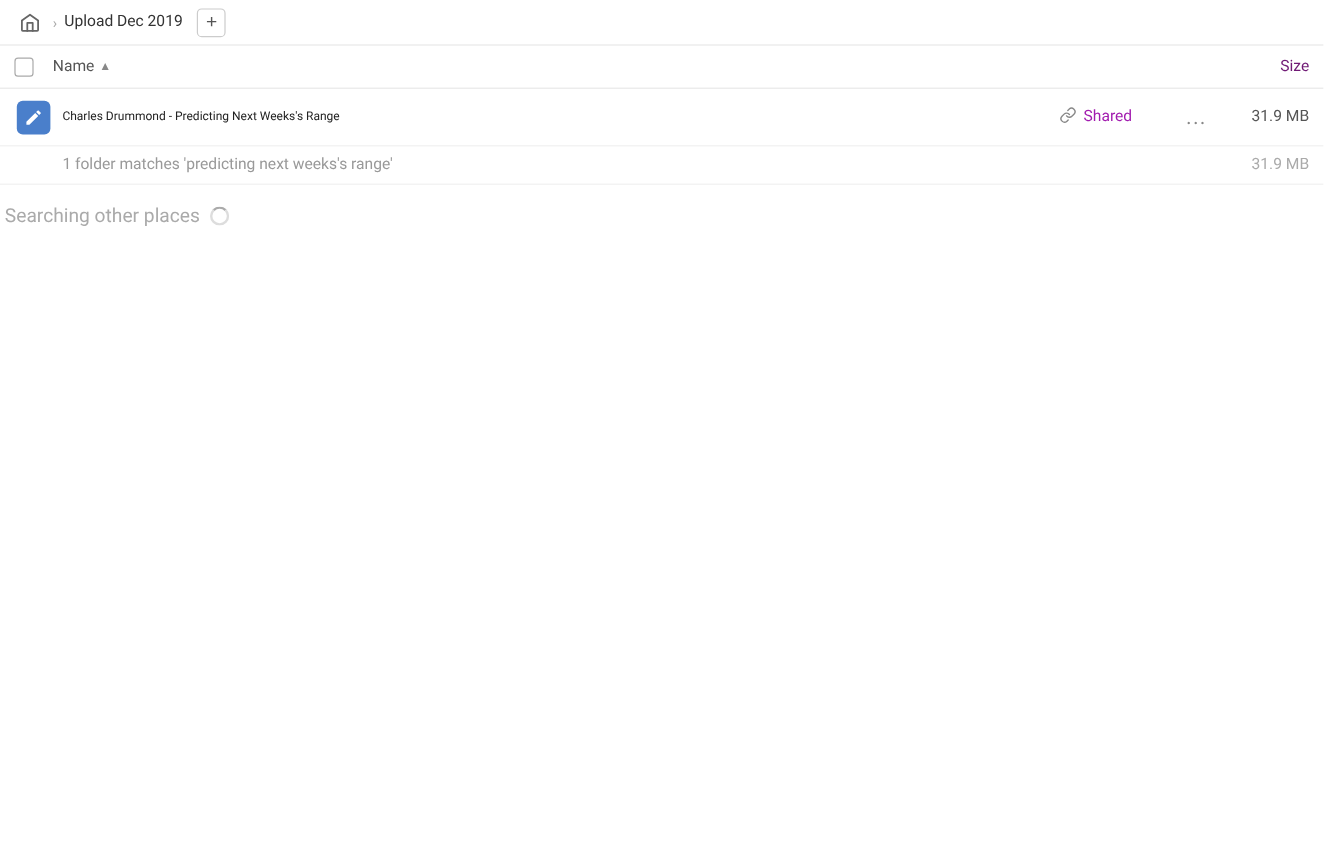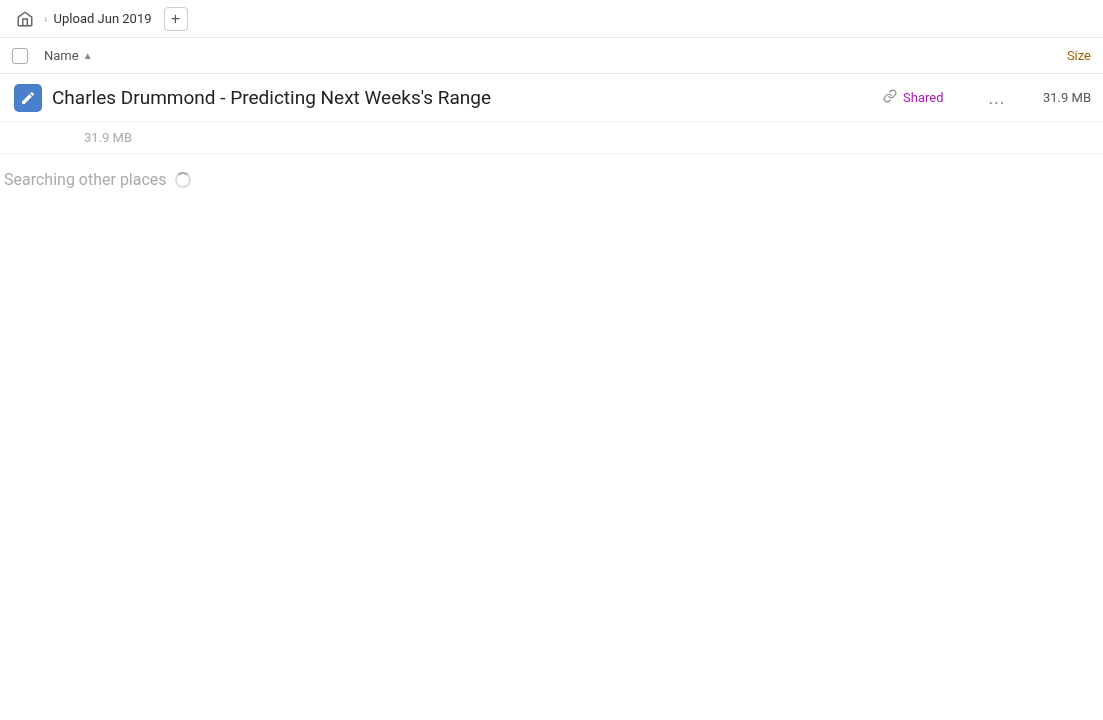--- a/index.html
+++ b/index.html
@@ -99,21 +99,21 @@
       cursor: pointer;
     }
 
     .sort-arrow {
       font-size: 10px;
       color: #888;
     }
 
     .size-col-header {
       font-size: 13px;
-      color: #a16207;
+      color: #701a75;
       width: 80px;
       text-align: right;
     }
 
     
     .file-row {
       display: flex;
       align-items: center;
       padding: 10px 12px;
       border-bottom: 1px solid #f0f0f0;
@@ -139,21 +139,21 @@
     }
 
     .file-icon svg {
       width: 16px;
       height: 16px;
       fill: white;
     }
 
     .file-name-cell {
       flex: 1;
-      font-size: 19px;
+      font-size: 10px;
       color: #222;
       padding-left: 8px;
     }
 
     .file-shared-cell {
       display: flex;
       align-items: center;
       gap: 6px;
       color: #a21caf;
       font-size: 13px;
@@ -238,21 +238,21 @@
 <body>
 
 <div class="breadcrumb-bar">
   <div class="home-icon-btn">
     <svg width="18" height="18" viewBox="0 0 24 24" fill="none" stroke="#666" stroke-width="2" stroke-linecap="round" stroke-linejoin="round">
       <path d="M3 9.5L12 3l9 6.5V20a1 1 0 01-1 1H4a1 1 0 01-1-1V9.5z"></path>
       <polyline points="9,21 9,12 15,12 15,21"></polyline>
     </svg>
   </div>
   <span class="breadcrumb-separator">›</span>
-  <span class="breadcrumb-title">Upload Jun 2019</span>
+  <span class="breadcrumb-title">Upload Dec 2019</span>
   <button class="add-btn">+</button>
 </div>
 
 <div class="column-header">
   <div class="checkbox-col">
     <div class="checkbox"></div>
   </div>
   <div class="name-col-header">
     <span>Name</span>
     <span class="sort-arrow">▲</span>
@@ -277,19 +277,20 @@
         <path d="M14 11a5 5 0 00-7.54-.54l-3 3a5 5 0 007.07 7.07l1.71-1.71"></path>
       </svg>
     </span>
     <span>Shared</span>
   </div>
   <div class="more-options-btn">...</div>
   <div class="file-size-cell">31.9 MB</div>
 </div>
 
 <div class="matches-row">
+  <span class="matches-text">1 folder matches 'predicting next weeks's range'</span>
   <span class="matches-size">31.9 MB</span>
 </div>
 
 <div class="searching-row">
   <span class="searching-text">Searching other places</span>
   <div class="spinner"></div>
 </div>
 
 </body></html>

